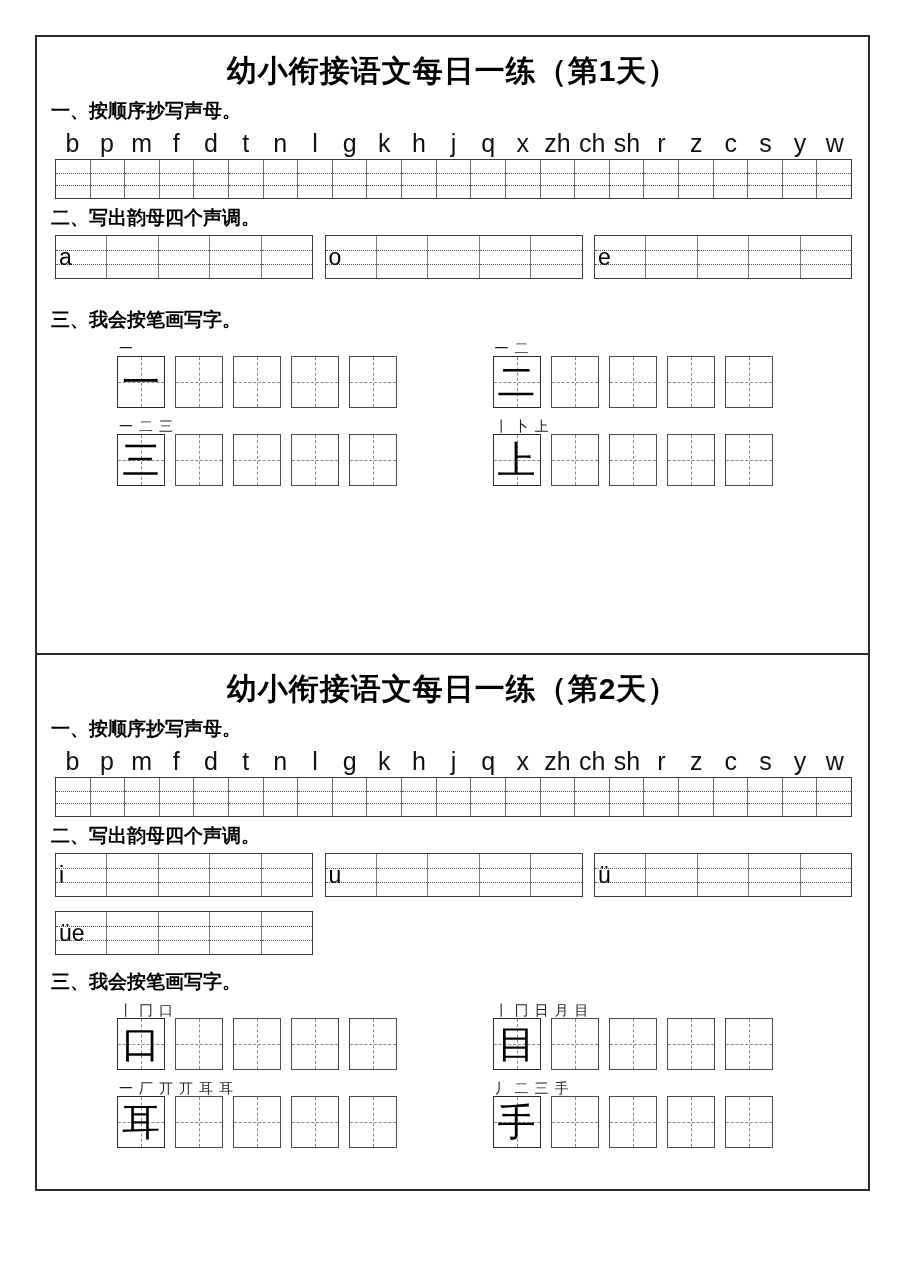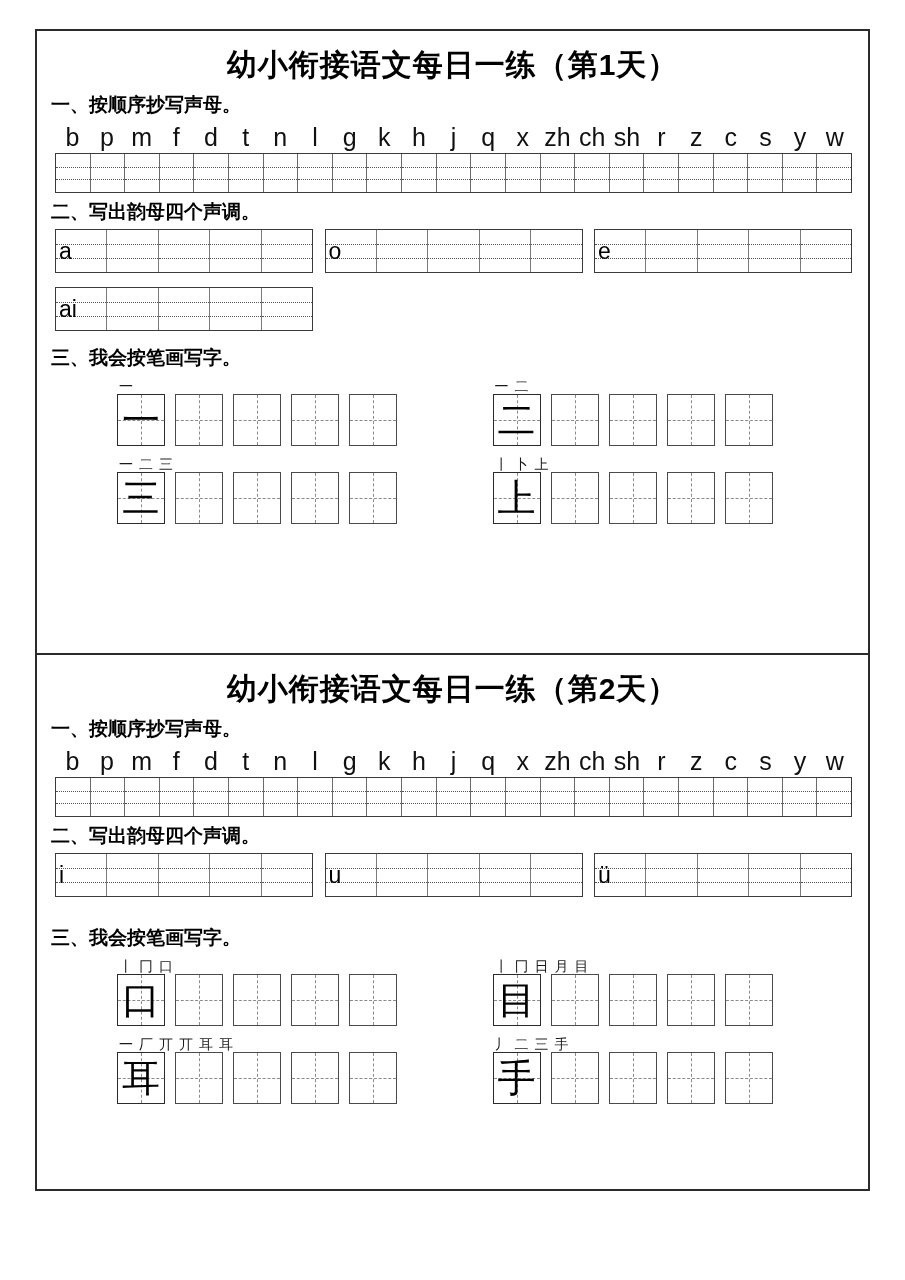--- a/index.html
+++ b/index.html
@@ -16,21 +16,21 @@
   }
 
   .page {
     position: absolute;
     left: 35px;
     width: 835px;
     border: 2px solid #2b2b2b;
     box-sizing: border-box;
     background: #fff;
   }
-  #page-1 { top: 29px;  height: 745px; }
+  #page-1 { top: 35px;  height: 745px; }
   #page-2 { top: 653px; height: 538px; }
 
   .sheet-title {
     text-align: center;
     font-family: "Liberation Sans", sans-serif;
     font-weight: bold;
     font-size: 30px;
     letter-spacing: 1px;
     color: #000;
     margin: 14px 0 4px 0;
@@ -276,29 +276,20 @@
           <div class="vowel-cell">
             <span class="vowel-label">e</span>
           </div>
           <div class="vowel-cell"></div>
           <div class="vowel-cell"></div>
           <div class="vowel-cell"></div>
           <div class="vowel-cell"></div>
         </div>
       </div>
       <div class="vowel-row">
-        <div class="vowel-group">
-          <div class="vowel-cell">
-            <span class="vowel-label">ai</span>
-          </div>
-          <div class="vowel-cell"></div>
-          <div class="vowel-cell"></div>
-          <div class="vowel-cell"></div>
-          <div class="vowel-cell"></div>
-        </div>
       </div>
     </div>
     <div class="section-heading">三、我会按笔画写字。</div>
     <div class="char-area">
       <div class="char-row">
         <div class="char-group">
           <div class="stroke-hints">
             <span class="stroke-hint">一</span>
           </div>
           <div class="tian-boxes">
@@ -441,20 +432,29 @@
           <div class="vowel-cell">
             <span class="vowel-label">ü</span>
           </div>
           <div class="vowel-cell"></div>
           <div class="vowel-cell"></div>
           <div class="vowel-cell"></div>
           <div class="vowel-cell"></div>
         </div>
       </div>
       <div class="vowel-row">
+        <div class="vowel-group">
+          <div class="vowel-cell">
+            <span class="vowel-label">üe</span>
+          </div>
+          <div class="vowel-cell"></div>
+          <div class="vowel-cell"></div>
+          <div class="vowel-cell"></div>
+          <div class="vowel-cell"></div>
+        </div>
       </div>
     </div>
     <div class="section-heading">三、我会按笔画写字。</div>
     <div class="char-area">
       <div class="char-row">
         <div class="char-group">
           <div class="stroke-hints">
             <span class="stroke-hint">丨</span>
             <span class="stroke-hint">冂</span>
             <span class="stroke-hint">口</span>

